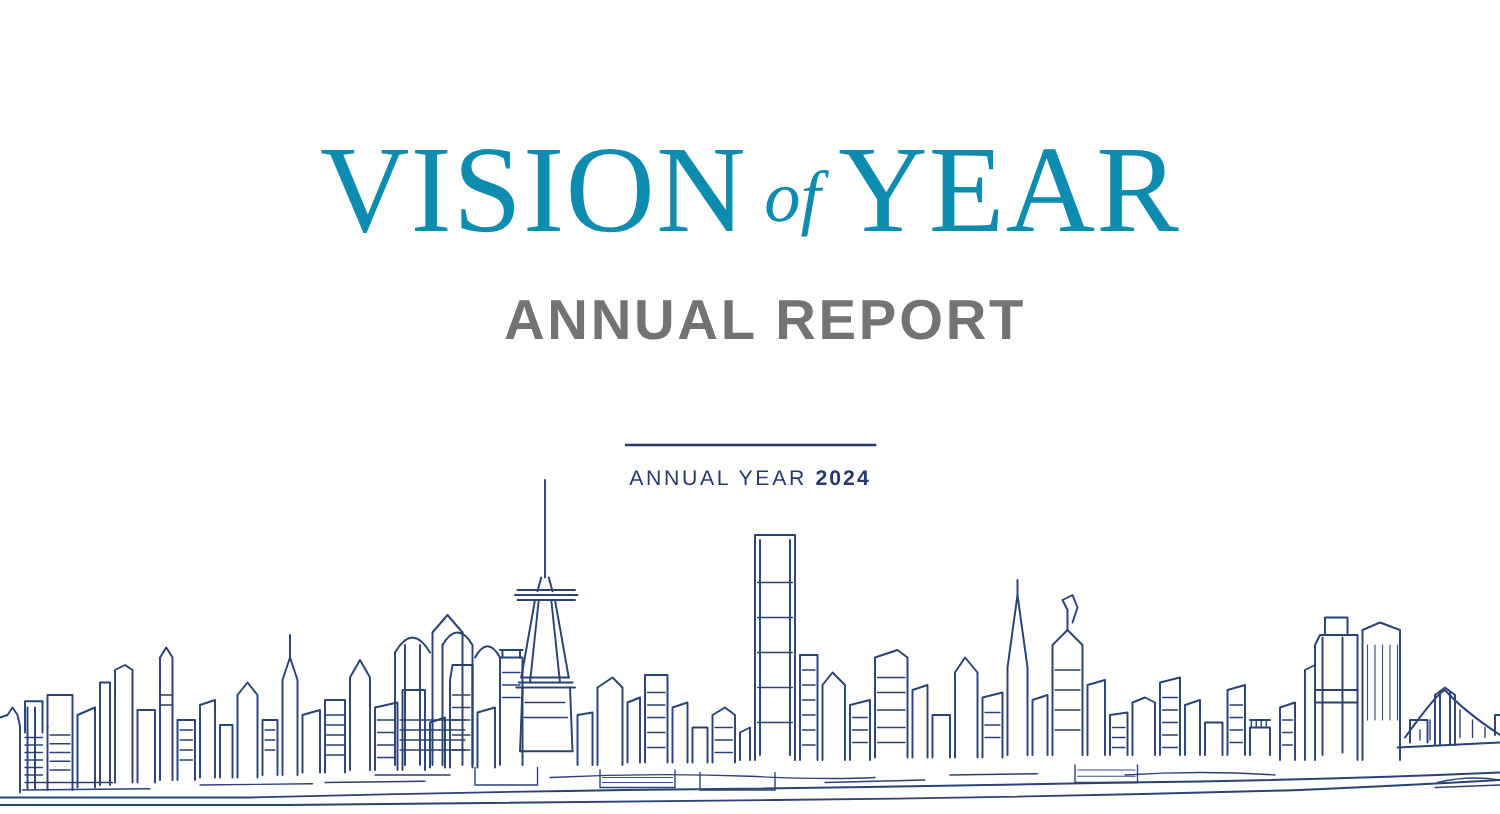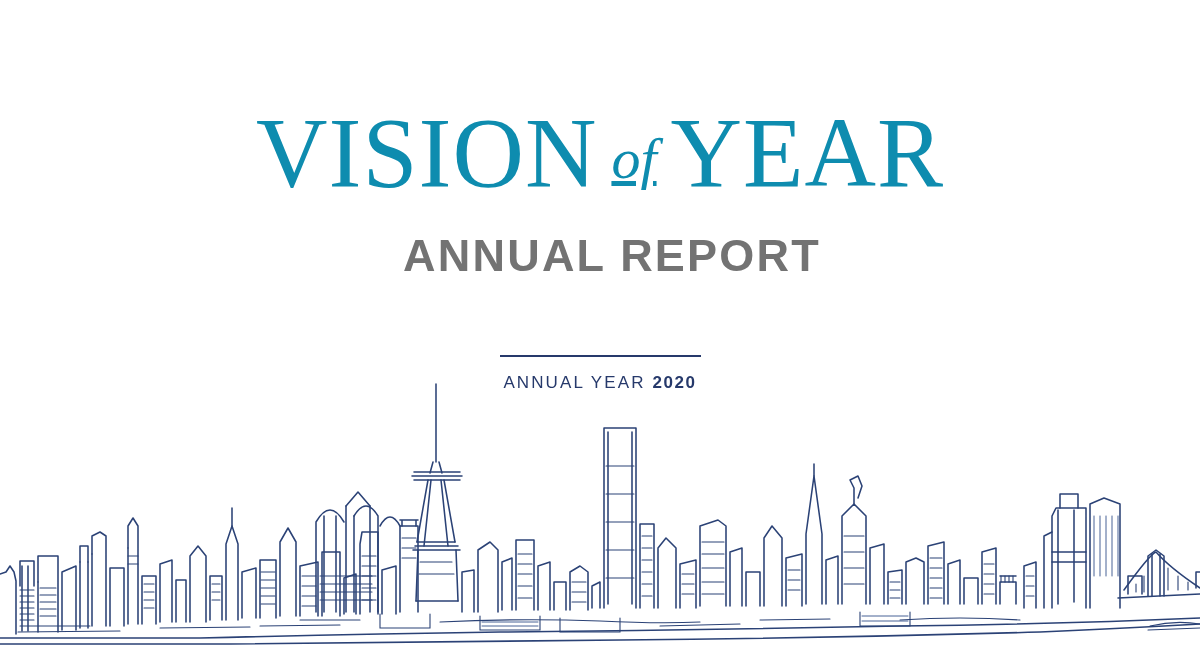--- a/index.html
+++ b/index.html
@@ -47,21 +47,20 @@
     letter-spacing: 1px;
   }
   .title-of {
     font-family: "Liberation Serif", "DejaVu Serif", serif;
     font-style: italic;
     font-size: 58px;
     letter-spacing: 0;
     position: relative;
     top: -8px;
     padding: 0 14px;
-    text-decoration: underline;
   }
 
   .subtitle {
     position: absolute;
     top: 233px;
     left: 0;
     width: 1200px;
     font-family: "Liberation Sans", sans-serif;
     color: #737373;
     font-size: 45px;
@@ -124,21 +123,21 @@
       <span class="title-word">VISION</span><span class="title-of">of</span><span class="title-word">YEAR</span>
     </div>
 
     <div class="subtitle">ANNUAL REPORT</div>
 
   </div>
 
   <div class="fy-block">
     <hr class="fy-rule">
     <div class="fy-text">
-      <span class="fy-label">ANNUAL YEAR</span><span> </span><span class="fy-year">2020</span>
+      <span class="fy-label">ANNUAL YEAR</span><span> </span><span class="fy-year">2024</span>
     </div>
   </div>
 
   <div class="skyline-wrap">
     <svg viewBox="0 0 1200 275" xmlns="http://www.w3.org/2000/svg" aria-hidden="true">
 
       <g>
         <path class="sk" d="M436 8 L436 86"></path>
         <path class="sk" d="M433 86 L430 97 M439 86 L442 97"></path>
         <path class="sk" d="M414 96 L460 96 M412 100 L462 100 M414 104 L460 104"></path>

